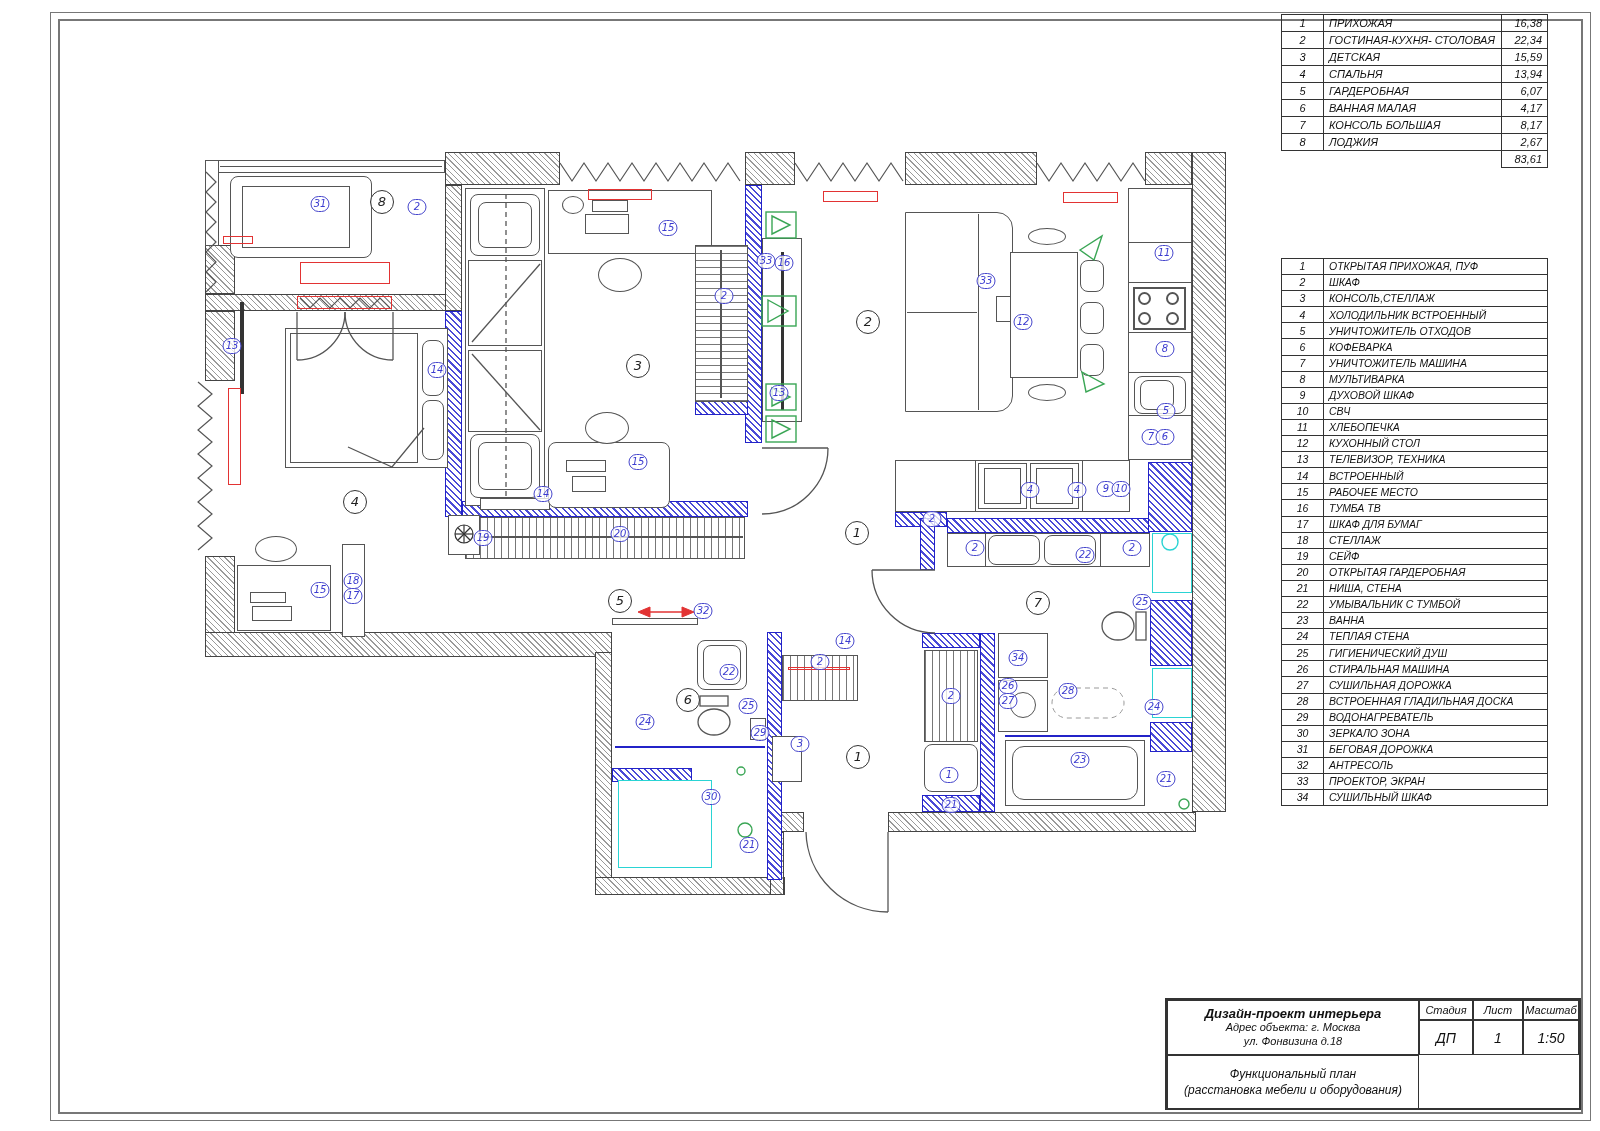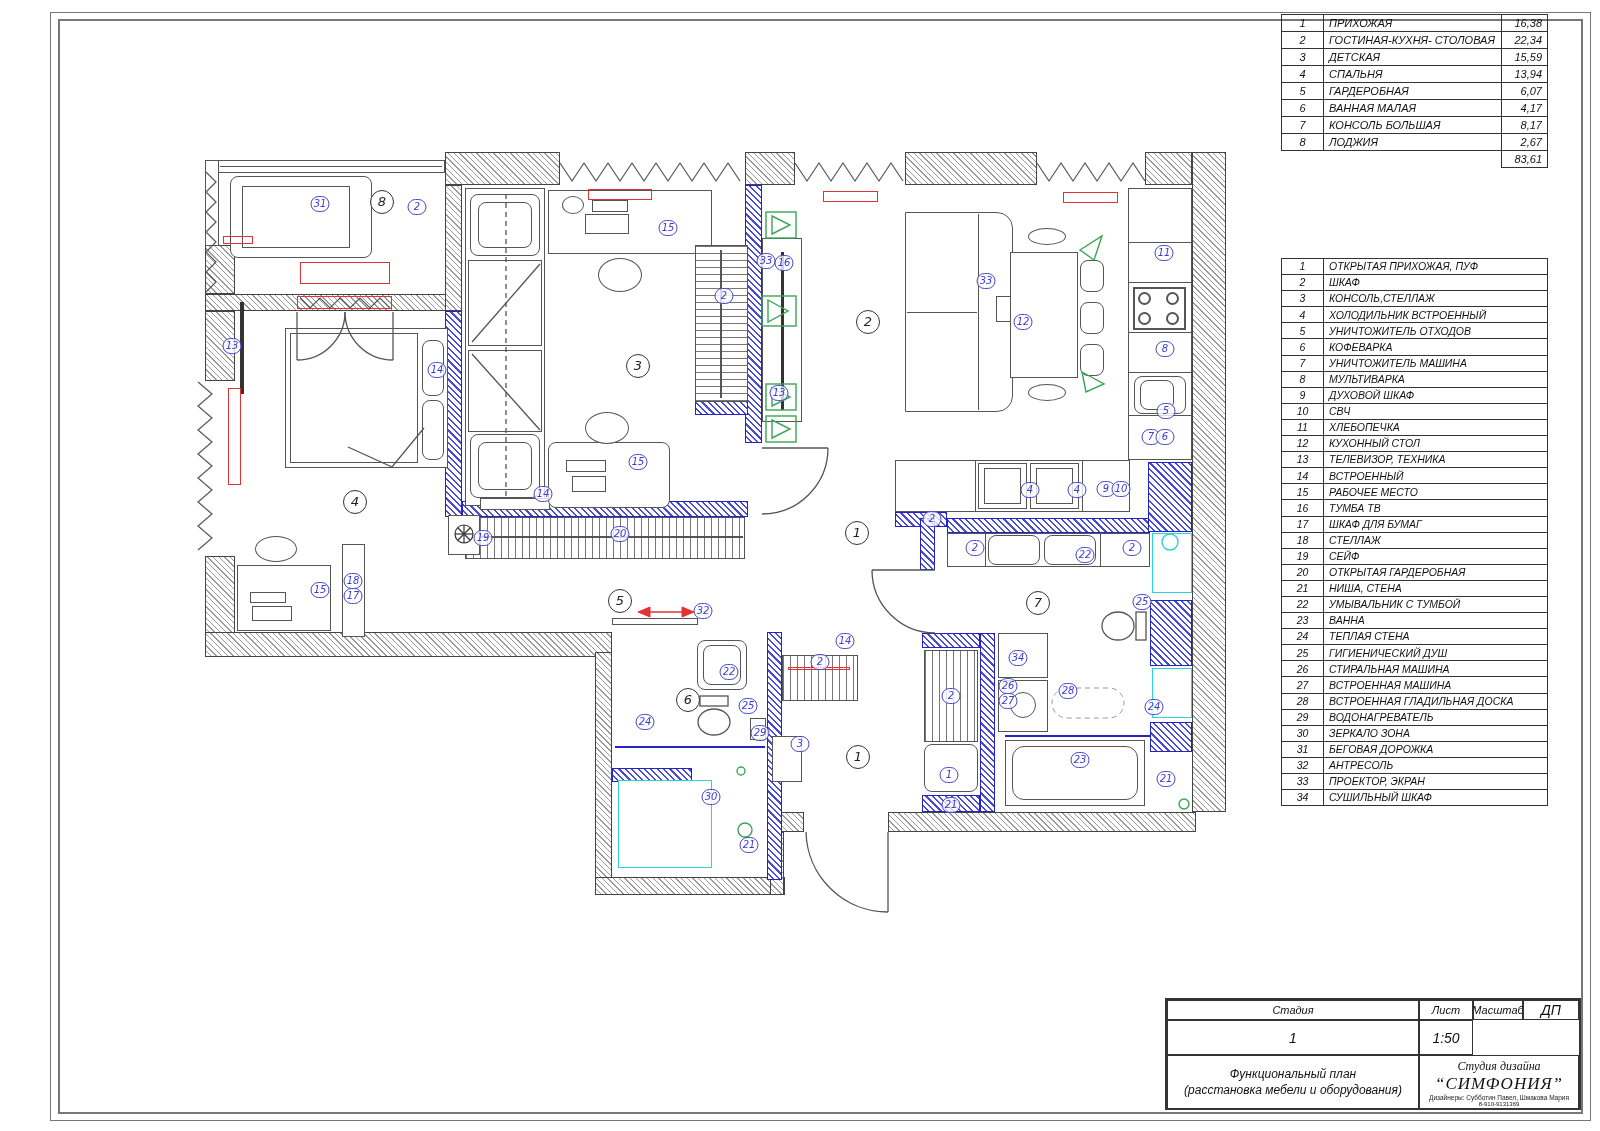--- a/index.html
+++ b/index.html
@@ -499,21 +499,21 @@
       <tr>
         <td class="c-num">25</td>
         <td class="c-name">ГИГИЕНИЧЕСКИЙ ДУШ</td>
       </tr>
       <tr>
         <td class="c-num">26</td>
         <td class="c-name">СТИРАЛЬНАЯ МАШИНА</td>
       </tr>
       <tr>
         <td class="c-num">27</td>
-        <td class="c-name">ВСТРОЕННАЯ МАШИНА</td>
+        <td class="c-name">СУШИЛЬНАЯ ДОРОЖКА</td>
       </tr>
       <tr>
         <td class="c-num">28</td>
         <td class="c-name">ВСТРОЕННАЯ ГЛАДИЛЬНАЯ ДОСКА</td>
       </tr>
       <tr>
         <td class="c-num">29</td>
         <td class="c-name">ВОДОНАГРЕВАТЕЛЬ</td>
       </tr>
       <tr>
@@ -533,20 +533,25 @@
         <td class="c-name">ПРОЕКТОР, ЭКРАН</td>
       </tr>
       <tr>
         <td class="c-num">34</td>
         <td class="c-name">СУШИЛЬНЫЙ ШКАФ</td>
       </tr>
     </tbody>
 </table>
 
 <div id="tb">
+  <div class="tb-a">
+    <span class="tb-title">Дизайн-проект интерьера</span>
+    <span class="tb-addr">Адрес объекта: г. Москва</span>
+    <span class="tb-addr">ул. Фонвизина д.18</span>
+  </div>
   <div>
       <span class="tb-h">Стадия</span>
     </div>
   <div>
       <span class="tb-h">Лист</span>
     </div>
   <div>
       <span class="tb-h">Масштаб</span>
     </div>
   <div>
@@ -555,19 +560,13 @@
   <div>
       <span class="tb-v">1</span>
     </div>
   <div>
       <span class="tb-v">1:50</span>
     </div>
   <div class="tb-b">
     <span class="tb-name">Функциональный план</span>
     <span class="tb-name">(расстановка мебели и оборудования)</span>
   </div>
-  <div class="tb-c">
-    <span class="tb-studio-type">Студия дизайна</span>
-    <span class="tb-studio-name">“СИМФОНИЯ”</span>
-    <span class="tb-designers">Дизайнеры: Субботин Павел, Шмакова Мария</span>
-    <span class="tb-phone">8-910-9131369</span>
-  </div>
 </div>
 
 </body></html>

